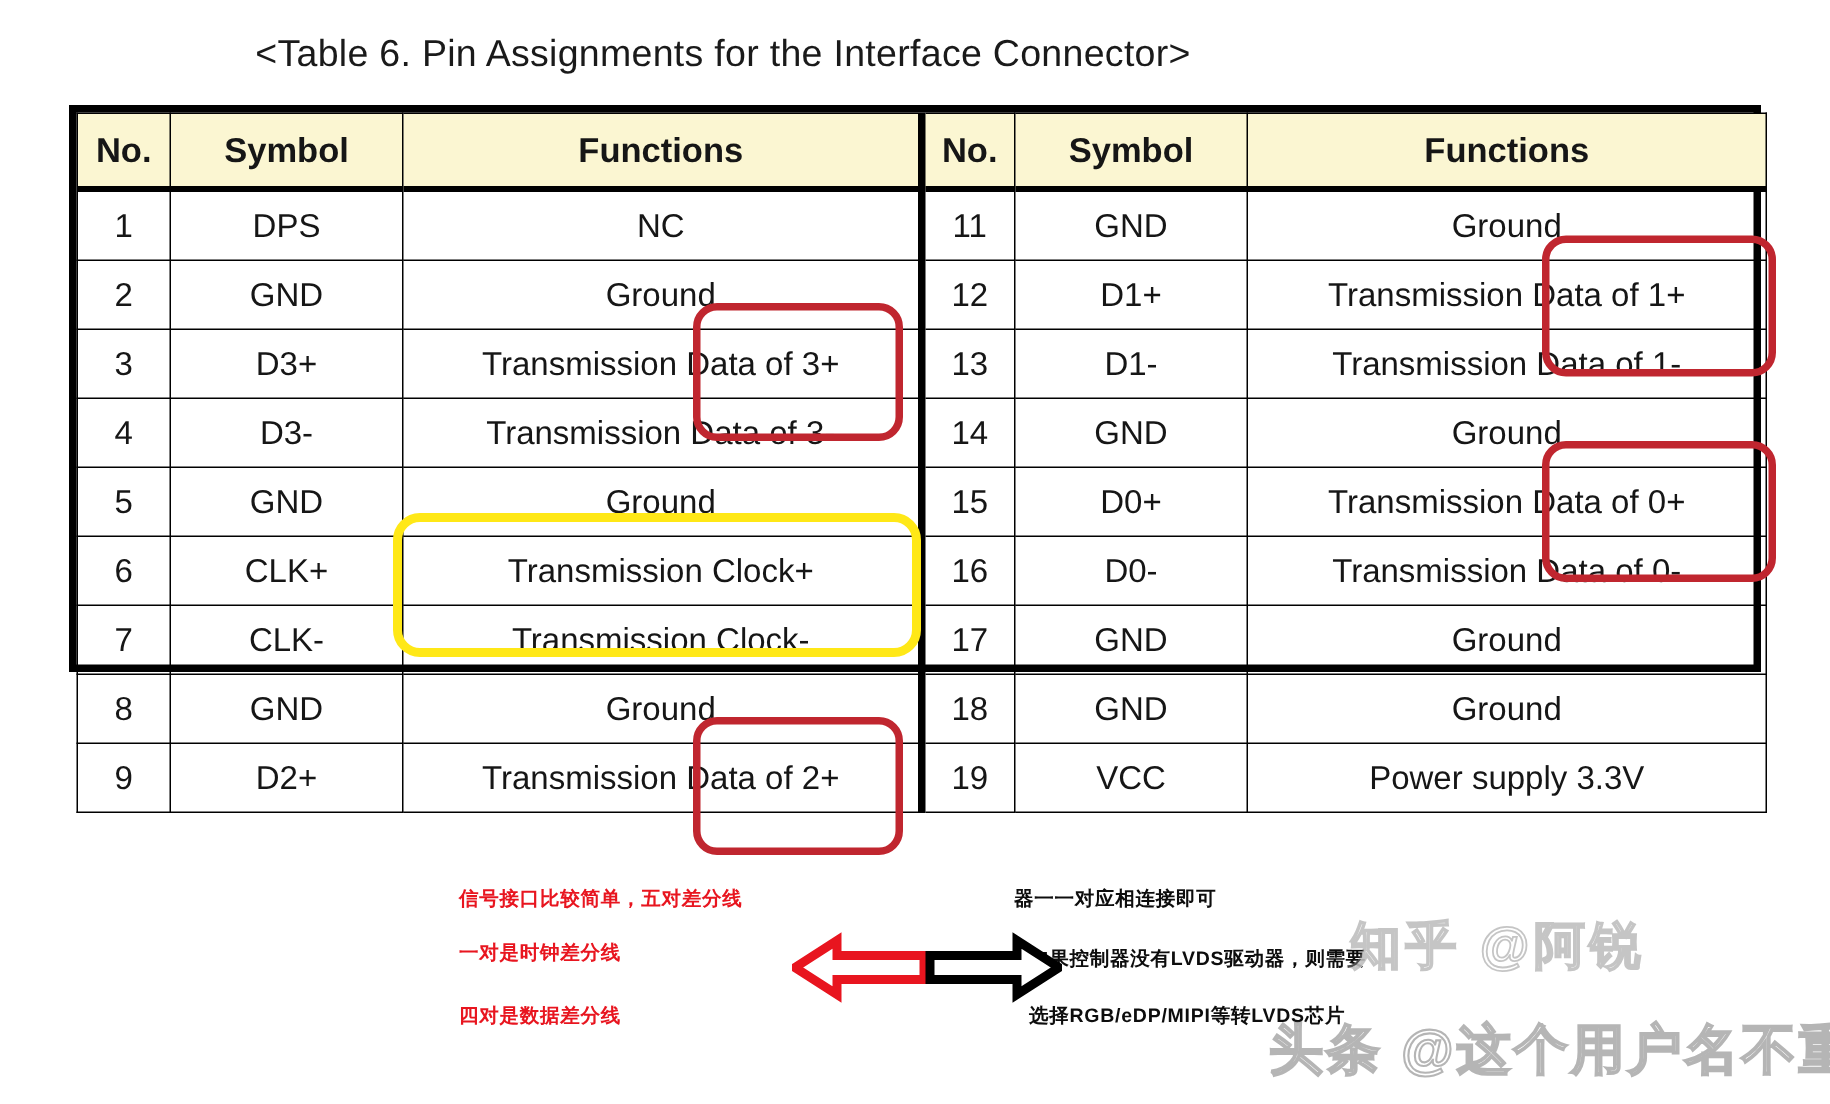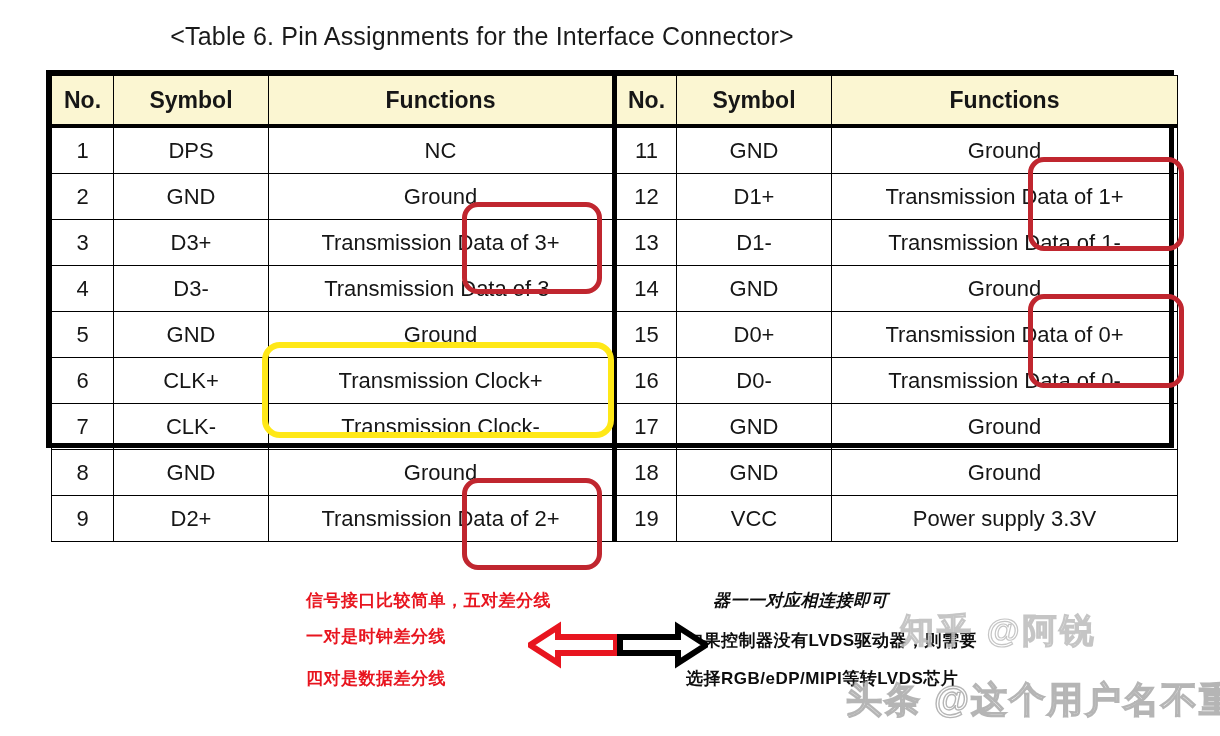--- a/index.html
+++ b/index.html
@@ -96,21 +96,21 @@
   }
   .hl.yellow {
     border: 6px solid #ffe817;
     border-radius: 18px;
   }
 
   
   .note {
     position: absolute;
     font-weight: bold;
-    font-size: 17px;
+    font-size: 13px;
     line-height: 1.0;
     white-space: nowrap;
     letter-spacing: 0.5px;
     text-align: center;
   }
   .note.red  { color: #e8151f; }
   .note.black{ color: #0d0d0d; }
 
   
   #arrow-pair {
@@ -250,21 +250,21 @@
 <div class="hl red" style="left:462px; top:202px; width:140px; height:92px;"></div>
 <div class="hl red" style="left:462px; top:478px; width:140px; height:92px;"></div>
 <div class="hl red" style="left:1028px; top:157px; width:156px; height:94px;"></div>
 <div class="hl red" style="left:1028px; top:294px; width:156px; height:94px;"></div>
 <div class="hl yellow" style="left:262px;  top:342px; width:352px; height:96px;"></div>
 
 <div class="note red" style="left:306px; top:592px;">信号接口比较简单，五对差分线</div>
 <div class="note red" style="left:306px; top:628px;">一对是时钟差分线</div>
 <div class="note red" style="left:306px; top:670px;">四对是数据差分线</div>
 
-<div class="note black" style="left:713px; top:592px;font-style:italic;">器一一对应相连接即可</div>
+<div class="note black" style="left:676px; top:592px;">器一一对应相连接即可</div>
 <div class="note black" style="left:686px; top:632px;">如果控制器没有LVDS驱动器，则需要</div>
 <div class="note black" style="left:686px; top:670px;">选择RGB/eDP/MIPI等转LVDS芯片</div>
 
 <div id="arrow-pair">
   <svg width="180" height="48" viewBox="0 0 180 48" xmlns="http://www.w3.org/2000/svg">
 
     <polygon points="2,24 30,6 30,16 88,16 88,32 30,32 30,42" fill="#ffffff" stroke="#e8151f" stroke-width="6" stroke-linejoin="miter"></polygon>
 
     <polygon points="178,24 150,6 150,16 92,16 92,32 150,32 150,42" fill="#ffffff" stroke="#000000" stroke-width="6" stroke-linejoin="miter"></polygon>
   </svg>

